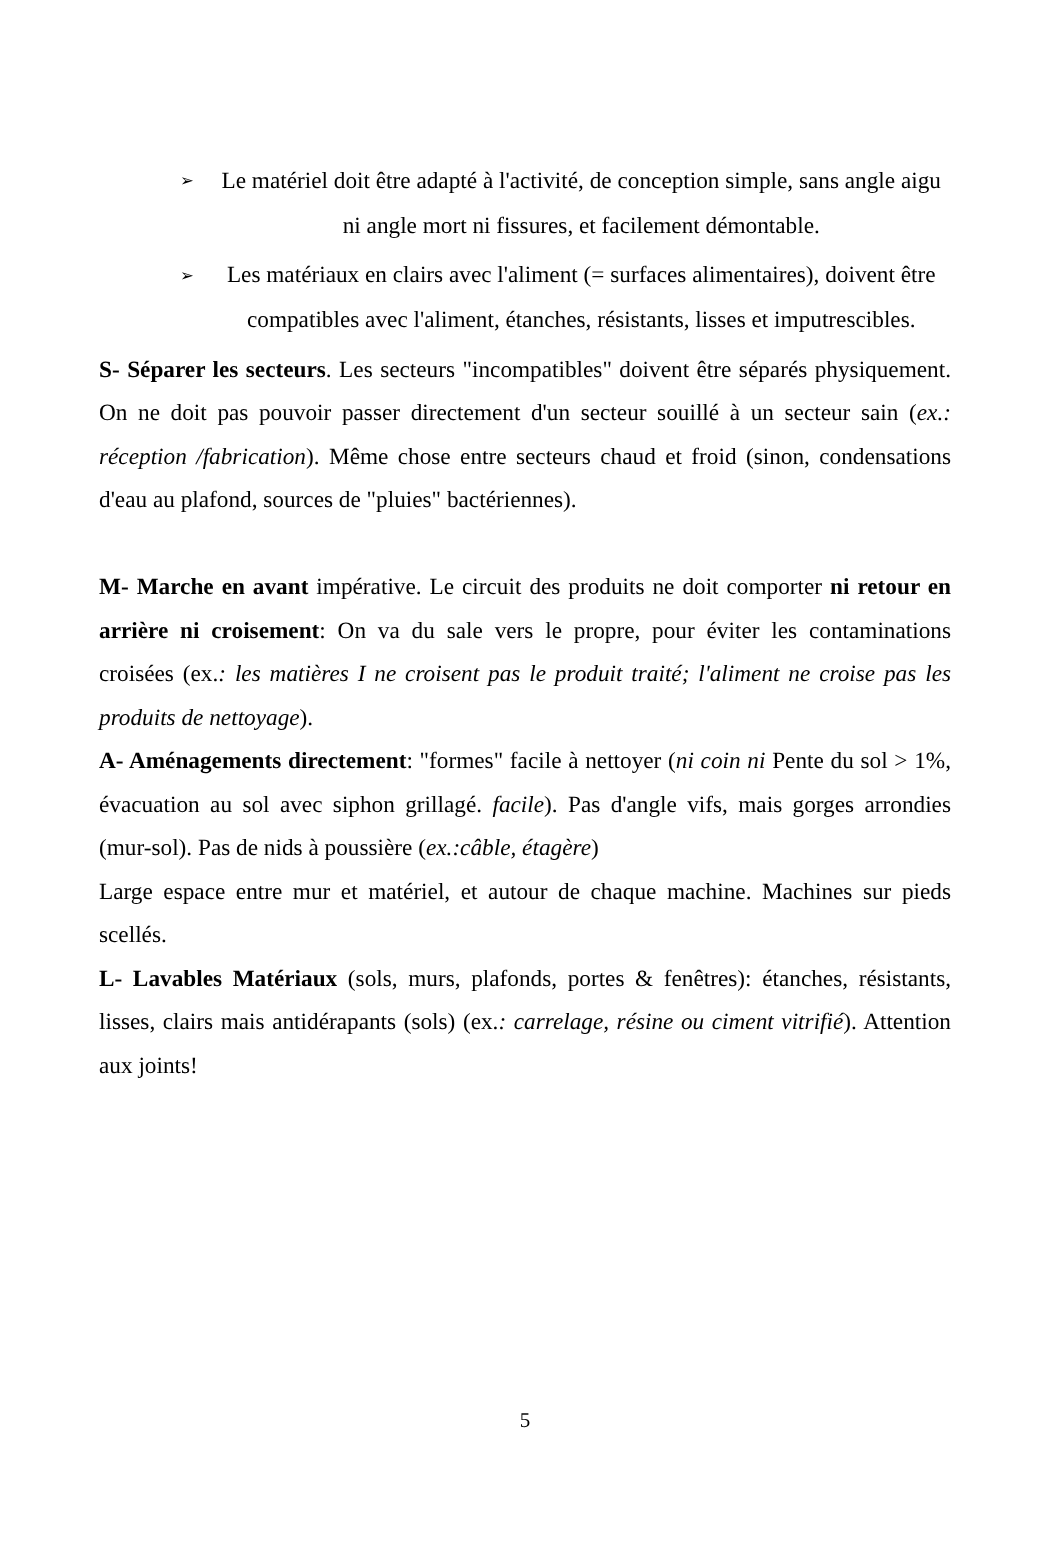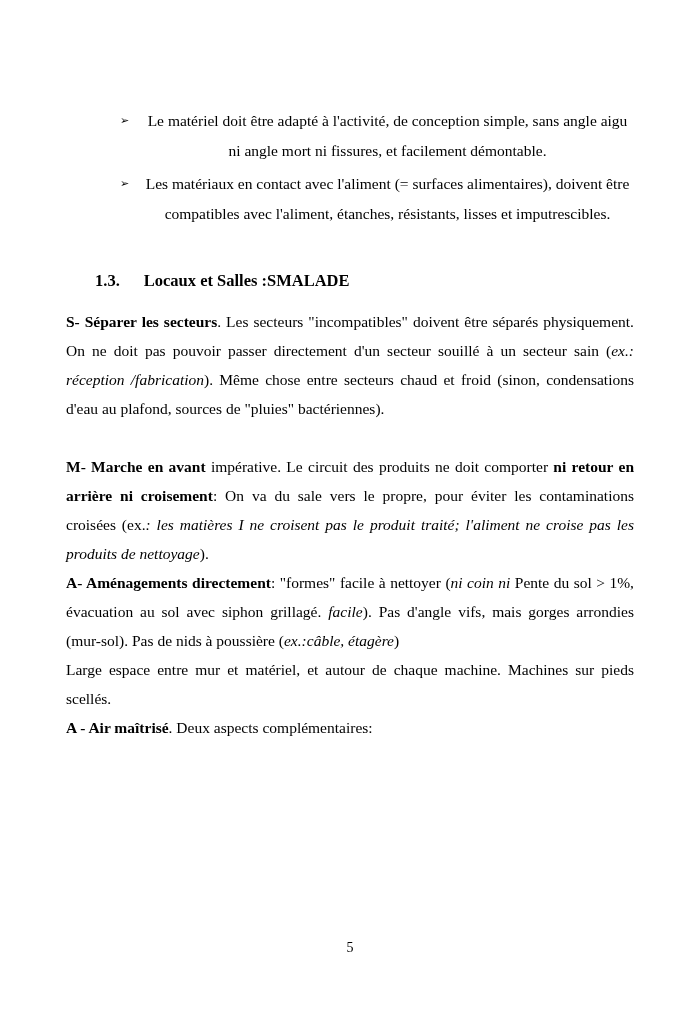--- a/index.html
+++ b/index.html
@@ -59,29 +59,28 @@
 
 <div class="page">
 
   <ul class="bullet-list">
       <li class="bullet-item">
         <span class="bullet-marker">➢</span>
         <div class="bullet-text"><span>Le matériel doit être adapté à l'activité, de conception simple, sans angle aigu ni angle mort ni fissures, et facilement démontable.</span></div>
       </li>
       <li class="bullet-item">
         <span class="bullet-marker">➢</span>
-        <div class="bullet-text"><span>Les matériaux en contact avec l'aliment (= surfaces alimentaires), doivent être compatibles avec l'aliment, étanches, résistants, lisses et imputrescibles.</span></div>
+        <div class="bullet-text"><span>Les matériaux en clairs avec l'aliment (= surfaces alimentaires), doivent être compatibles avec l'aliment, étanches, résistants, lisses et imputrescibles.</span></div>
       </li>
     </ul>
 
-  <h2 class="heading"><span class="heading-number">1.3.</span><span>Locaux et Salles :SMALADE</span></h2>
 
   <div class="body-paragraphs">
       <p><span class="b">S- Séparer les secteurs</span><span>. Les secteurs "incompatibles" doivent être séparés physiquement. On ne doit pas pouvoir passer directement d'un secteur souillé à un secteur sain (</span><span class="i">ex.: réception /fabrication</span><span>). Même chose entre secteurs chaud et froid (sinon, condensations d'eau au plafond, sources de "pluies" bactériennes).</span></p>
       <p class="gap"><span class="b">M- Marche en avant</span><span> impérative. Le circuit des produits ne doit comporter </span><span class="b">ni retour en arrière ni croisement</span><span>: On va du sale vers le propre, pour éviter les contaminations croisées (ex.</span><span class="i">: les matières I ne croisent pas le produit traité; l'aliment ne croise pas les produits de nettoyage</span><span>).</span></p>
       <p><span class="b">A- Aménagements directement</span><span>: "formes" facile à nettoyer (</span><span class="i">ni coin ni</span><span> Pente du sol &gt; 1%, évacuation au sol avec siphon grillagé. </span><span class="i">facile</span><span>). Pas d'angle vifs, mais gorges arrondies (mur-sol). Pas de nids à poussière (</span><span class="i">ex.:câble, étagère</span><span>)</span></p>
       <p><span>Large espace entre mur et matériel, et autour de chaque machine. Machines sur pieds scellés.</span></p>
-      <p><span class="b">A - Air maîtrisé</span><span>. Deux aspects complémentaires:</span></p>
+      <p><span class="b">L- Lavables Matériaux</span><span> (sols, murs, plafonds, portes &amp; fenêtres): étanches, résistants, lisses, clairs mais antidérapants (sols) (ex.</span><span class="i">: carrelage, résine ou ciment vitrifié</span><span>). Attention aux joints!</span></p>
     </div>
 
   <div class="page-num">5</div>
 
 </div>
 
 </body></html>

